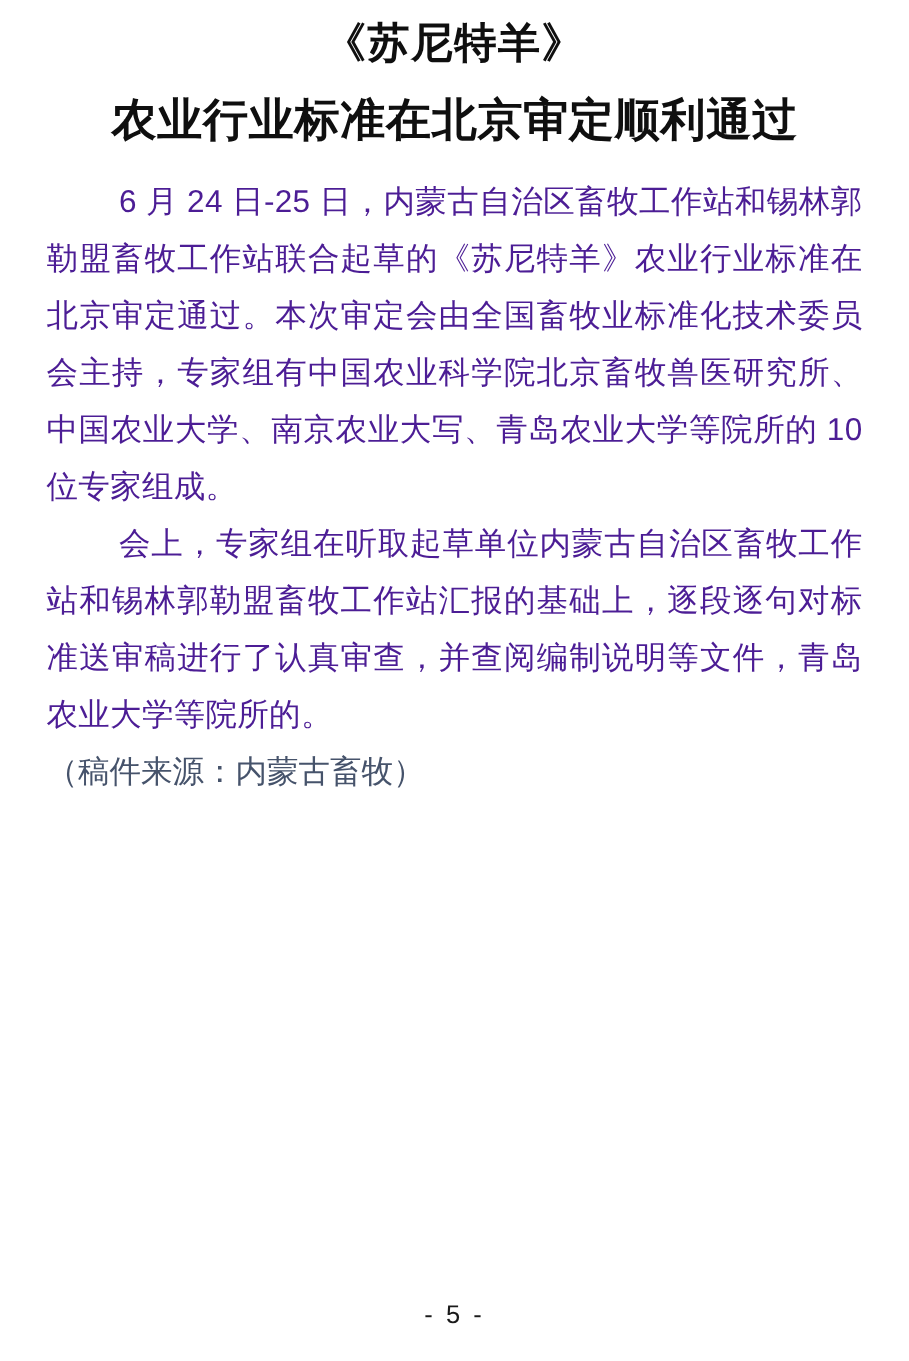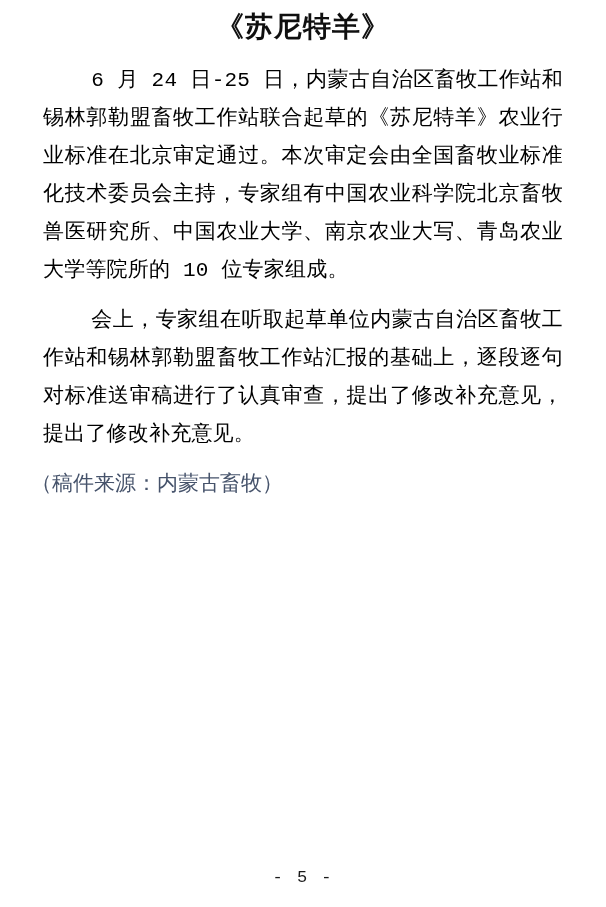--- a/index.html
+++ b/index.html
@@ -6,21 +6,21 @@
     margin: 0;
     padding: 0;
     background: #ffffff;
   }
   .page {
     position: relative;
     width: 606px;
     height: 901px;
     background: #ffffff;
     overflow: hidden;
-    font-family: Liberation Mono, monospace;
+    font-family: Liberation Sans, sans-serif;
   }
   .doc-title {
     margin: 0;
     padding-top: 12px;
     text-align: center;
     font-size: 28px;
     line-height: 34px;
     font-weight: bold;
     color: #0f0f0f;
     letter-spacing: 1px;
@@ -32,24 +32,24 @@
     line-height: 38px;
     font-weight: bold;
     color: #0f0f0f;
     letter-spacing: 0.5px;
   }
   .content {
     margin-top: 16px;
     padding: 0 31px;
   }
   .content p.body-par {
-    margin: 12px;
+    margin: 0;
     font-size: 21px;
     line-height: 38px;
-    color: #000000;
+    color: #4c1d95;
     text-align: justify;
     text-justify: inter-character;
     text-indent: 2.3em;
     letter-spacing: 0.2px;
   }
   .source-note {
     margin: 0;
     padding-right: 28px;
     font-size: 21px;
     line-height: 38px;
@@ -65,21 +65,22 @@
     color: #1a1a1a;
     letter-spacing: 2px;
   }
 </style>
 </head>
 <body>
 
 <div class="page">
   <h1 class="doc-title">《苏尼特羊》</h1>
 
+  <h2 class="doc-subtitle">农业行业标准在北京审定顺利通过</h2>
 
   <div class="content">
     <p class="body-par">6 月 24 日-25 日，内蒙古自治区畜牧工作站和锡林郭勒盟畜牧工作站联合起草的《苏尼特羊》农业行业标准在北京审定通过。本次审定会由全国畜牧业标准化技术委员会主持，专家组有中国农业科学院北京畜牧兽医研究所、中国农业大学、南京农业大写、青岛农业大学等院所的 10 位专家组成。</p>
-    <p class="body-par">会上，专家组在听取起草单位内蒙古自治区畜牧工作站和锡林郭勒盟畜牧工作站汇报的基础上，逐段逐句对标准送审稿进行了认真审查，提出了修改补充意见，提出了修改补充意见。</p>
+    <p class="body-par">会上，专家组在听取起草单位内蒙古自治区畜牧工作站和锡林郭勒盟畜牧工作站汇报的基础上，逐段逐句对标准送审稿进行了认真审查，并查阅编制说明等文件，青岛农业大学等院所的。</p>
     <p class="source-note">（稿件来源：内蒙古畜牧）</p>
   </div>
 
   <div class="page-number">- 5 -</div>
 </div>
 
 </body></html>

